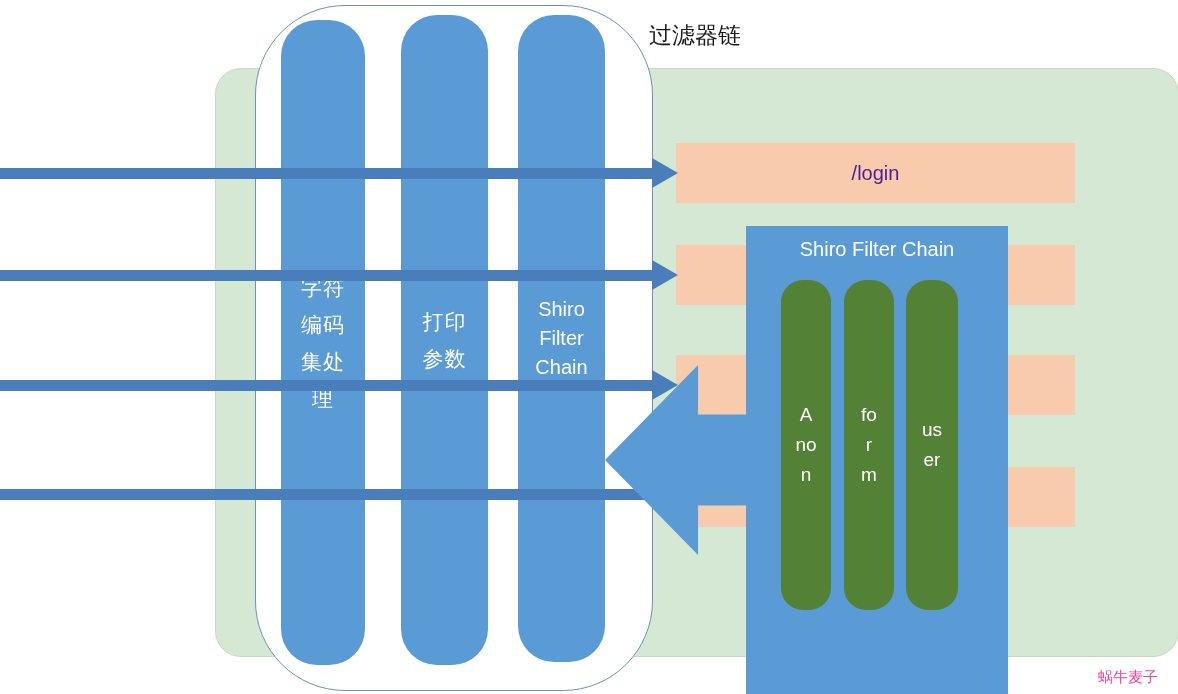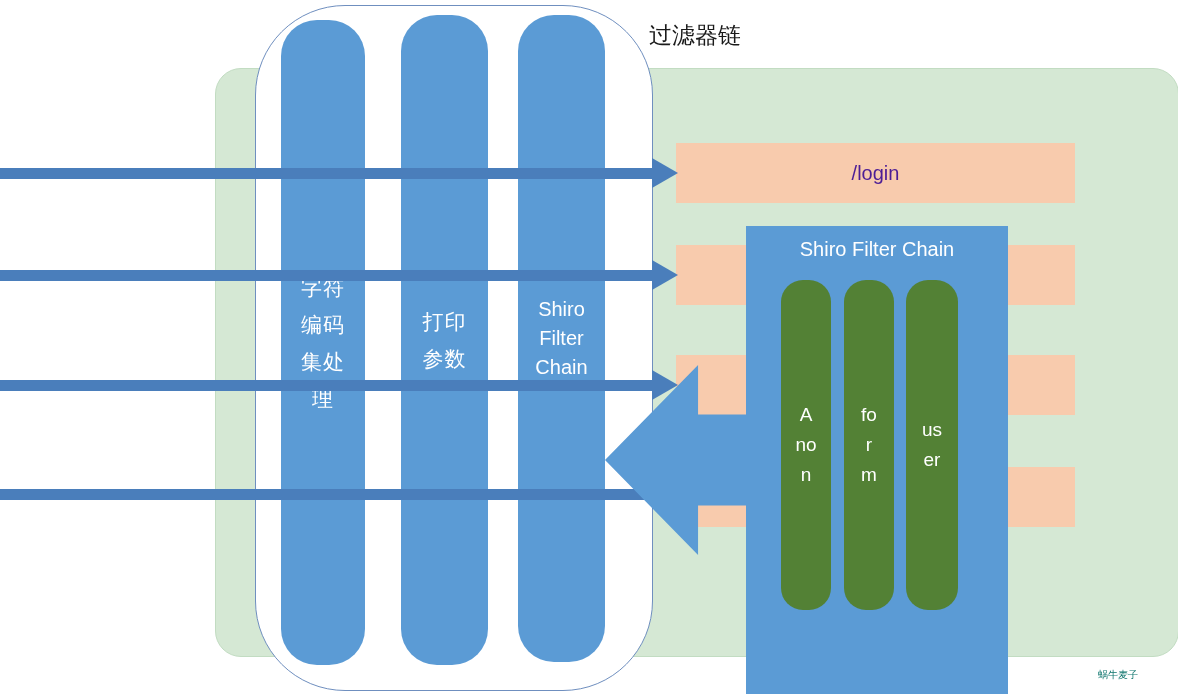--- a/index.html
+++ b/index.html
@@ -153,22 +153,22 @@
   .big-arrow {
     left: 605px; top: 365px;
     width: 141px; height: 190px;
     background: var(--bar_blue, #5b9bd5);
     clip-path: polygon(0 50%, 66% 0, 66% 26%, 100% 26%, 100% 74%, 66% 74%, 66% 100%);
     z-index: 6;
   }
 
   .watermark {
     left: 1098px; top: 668px;
-    font-size: 10px;
-    color: #0f766e;
+    font-size: 15px;
+    color: #ec4899;
     z-index: 8;
   }
 </style>
 </head>
 <body>
 
 <div class="canvas">
 
   <div class="abs green-bg"></div>
 

